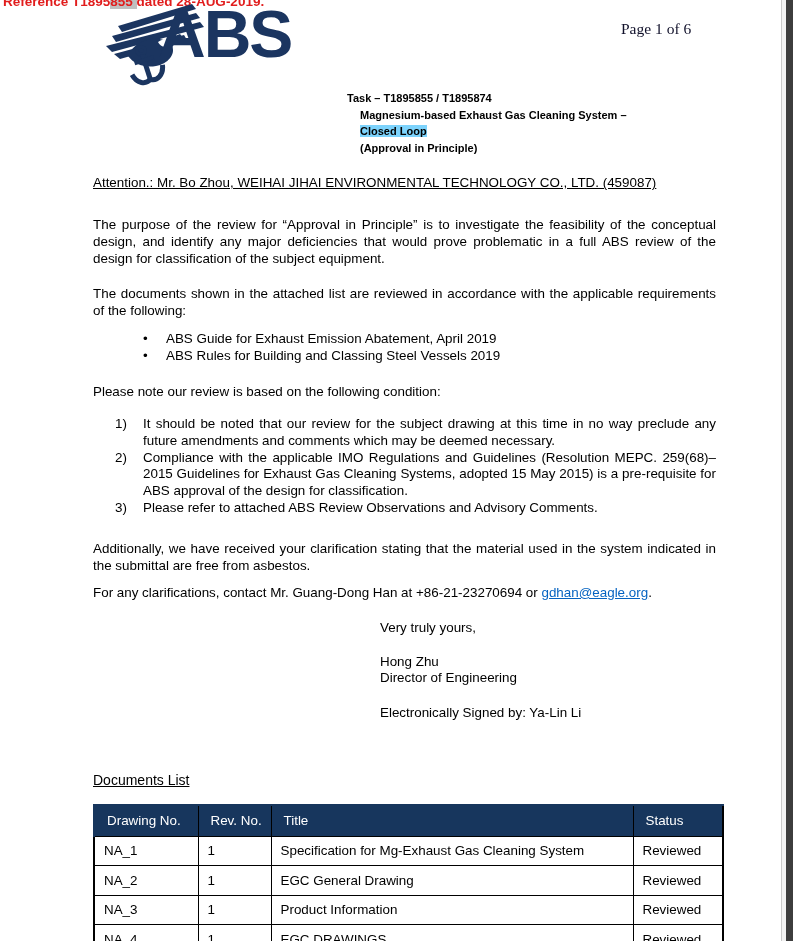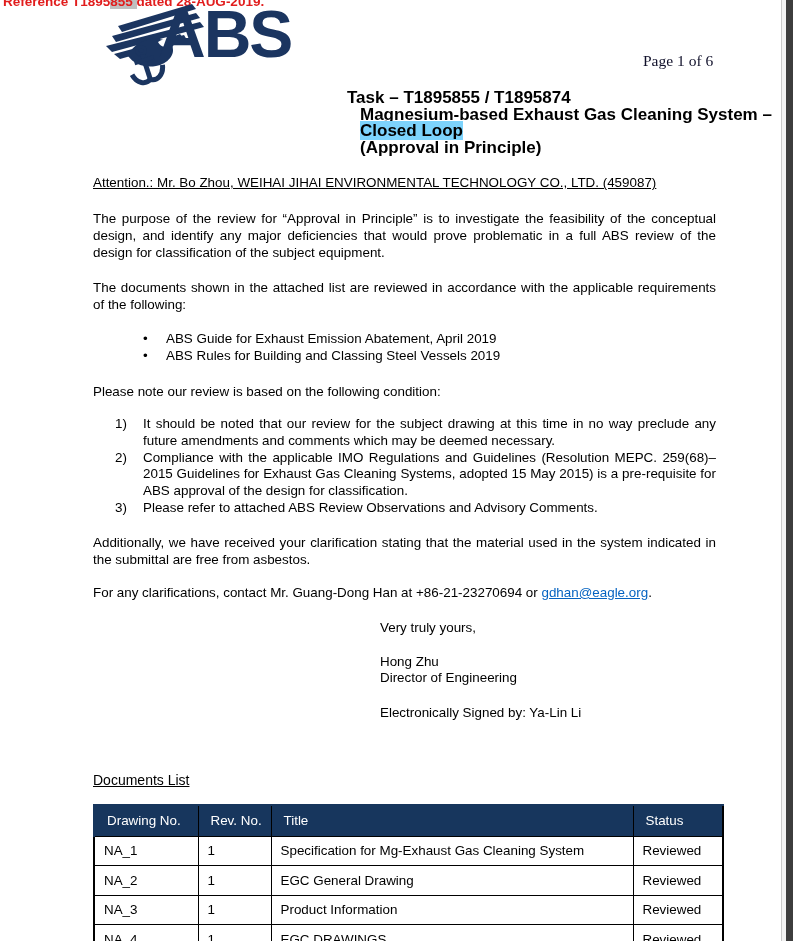--- a/index.html
+++ b/index.html
@@ -46,40 +46,40 @@
 
   .logo { position: absolute; left: 88px; top: 4px; width: 230px; height: 82px; text-align: center; }
   .logo svg { position: absolute; left: 0; top: 0; }
   .logo .abs-word {
     position: absolute; left: 70px; top: -8px;
     font-size: 66px; font-weight: bold; letter-spacing: -2px;
     color: #1b3560;
   }
 
   .page-num {
-    position: absolute; left: 643px; top: 20px;
+    position: absolute; left: 621px; top: 20px;
     font-family: "Liberation Serif", serif;
-    font-size: 15.5px; color: #10102a; margin-top: 32px;
+    font-size: 15.5px; color: #10102a;
   }
 
   .task-block {
     position: absolute; left: 347px; top: 90px;
-    font-size: 17px; font-weight: bold; color: #000;
+    font-size: 11px; font-weight: bold; color: #000;
     line-height: 16.6px;
   }
   .task-block .indent { margin-left: 13px; }
   .task-block .hl { background: #7dd3fc; }
 
   .txt {
     position: absolute; left: 93px;
     width: 623px;
     font-size: 13.4px; color: #000;
     line-height: 16.8px;
   }
-  .just { text-align: justify; }
+  .just { text-align: justify; margin-top: 6px; }
 
   .bullet-row { display: flex; }
   .bullet-row .b { width: 23px; margin-left: 50px; text-align: left; }
   .num-row { display: flex; }
   .num-row .n { width: 28px; margin-left: 22px; flex: none; }
   .num-row .t { width: 573px; text-align: justify; }
 
   a.mail { color: #0563c1; text-decoration: underline; }
 
   .sig { position: absolute; left: 380px; font-size: 13.4px; color: #000; line-height: 16.8px; }

